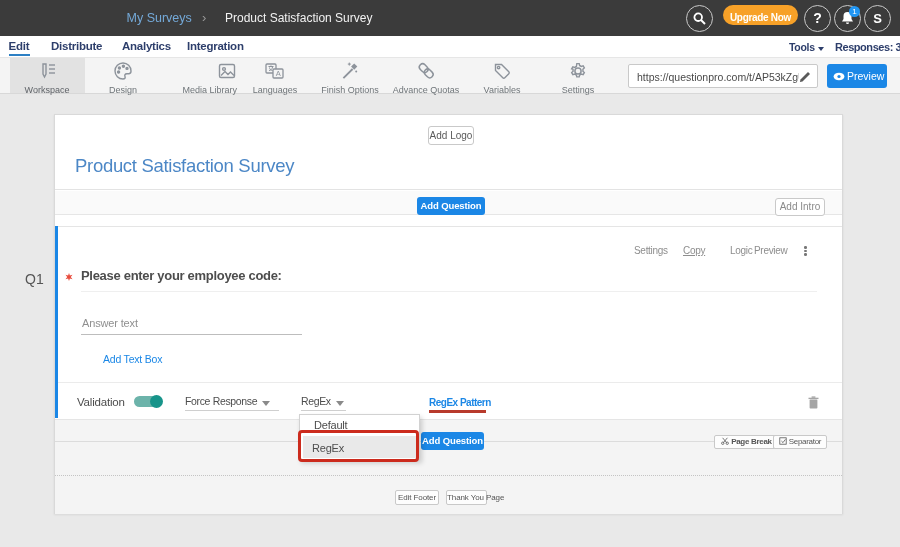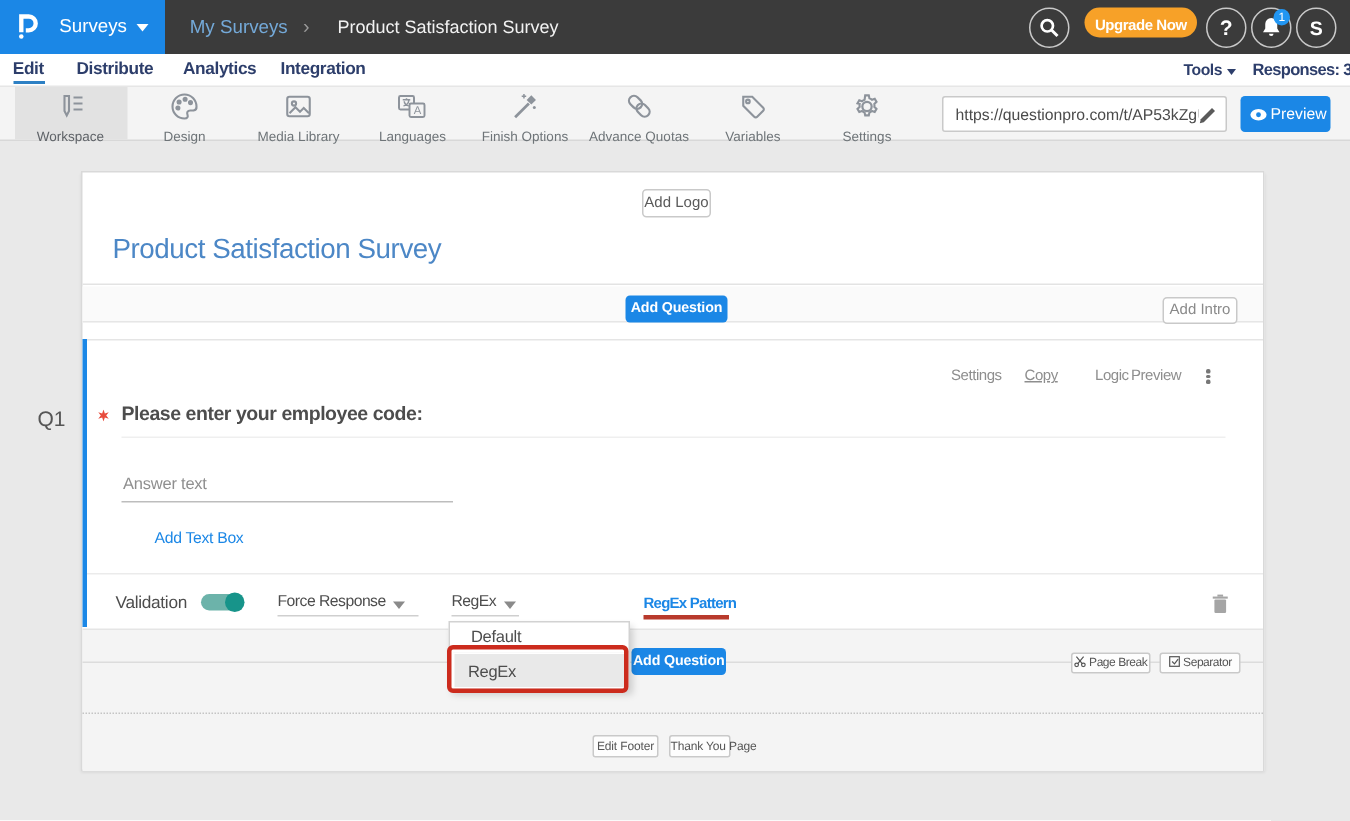--- a/index.html
+++ b/index.html
@@ -68,28 +68,20 @@
   #menu .it1 { position:absolute; left:14px; top:4px; font-size:11px; color:#4d4d4d; letter-spacing:-0.2px; }
   #menu .hi { position:absolute; left:2px; top:20px; width:115px; height:24px; background:#e9e9e9; border:1px solid #fff; }
   #menu .it2 { position:absolute; left:12px; top:27px; font-size:11px; color:#4d4d4d; letter-spacing:-0.2px; }
   #redbox { left:298px; top:430px; width:121px; height:32px; border:3px solid #cc2b1d; border-radius:4px; }
 </style>
 </head>
 <body>
 <div id="root">
 
   <div class="abs" id="topbar"></div>
-  <div class="abs" id="logo-btn">
-    <svg class="abs" style="left:11px;top:9px" width="15" height="17" viewBox="0 0 15 17">
-      <path d="M3.2 12.5 V2 h5 a4.6 4.6 0 0 1 0 9.2 h-2" fill="none" stroke="#fff" stroke-width="2.9"></path>
-      <circle cx="3.2" cy="15.4" r="1.5" fill="#fff"></circle>
-    </svg>
-    <span class="abs" style="left:39.5px;top:10px;font-size:12.5px;color:#fff;">Surveys</span>
-    <span class="abs caret-dn" style="left:91px;top:16px;color:#fff;border-left-width:4.5px;border-right-width:4.5px;border-top-width:5.5px;"></span>
-  </div>
   <div class="abs" style="left:126.5px;top:11px;font-size:12.5px;color:#74a9d8;">My Surveys</div>
   <div class="abs" style="left:202px;top:10px;font-size:13px;color:#9a9a9a;">›</div>
   <div class="abs" style="left:225px;top:11px;font-size:12px;color:#f2f2f2;">Product Satisfaction Survey</div>
   <div class="circ" style="left:686px;">
     <svg width="13" height="13" style="margin-top:6px" viewBox="0 0 13 13">
         <circle cx="5.2" cy="5.2" r="3.8" fill="none" stroke="#fff" stroke-width="1.8"></circle>
         <line x1="8" y1="8" x2="12" y2="12" stroke="#fff" stroke-width="2"></line>
       </svg>
   </div>
   <div class="abs" id="upgrade">Upgrade Now</div>
@@ -126,21 +118,21 @@
     <div class="tool" style="left:85px;">
       <svg width="20" height="20" viewBox="0 0 20 20" fill="none" stroke="#8d939b" stroke-width="1.4">
         <path d="M10 2 a8 8 0 1 0 0 16 c2 0 2.5-1.2 2-2.5 -0.6-1.5 0-2.8 1.8-2.8 H16 a2.5 2.5 0 0 0 2-2.7 A8 8 0 0 0 10 2 z"></path>
         <circle cx="6.4" cy="7" r="1" fill="#8d939b"></circle>
           <circle cx="10.4" cy="5.2" r="1" fill="#8d939b"></circle>
           <circle cx="14" cy="7.4" r="1" fill="#8d939b"></circle>
           <circle cx="5.6" cy="11" r="1" fill="#8d939b"></circle>
       </svg>
       <div class="lbl">Design</div>
     </div>
-    <div class="tool" style="left:161px;">
+    <div class="tool" style="left:161px;text-align:right;">
       <svg width="20" height="20" viewBox="0 0 20 20" fill="none" stroke="#8d939b" stroke-width="1.4">
         <rect x="2.5" y="3.5" width="15" height="13" rx="1.5"></rect>
           <circle cx="7" cy="8" r="1.4"></circle>
           <path d="M4 14.5 l4-4 3 3 2.5-2.5 3.5 3.5"></path>
       </svg>
       <div class="lbl">Media Library</div>
     </div>
     <div class="tool" style="left:237px;">
       <svg width="22" height="20" viewBox="0 0 22 20" fill="none" stroke="#8d939b" stroke-width="1.3">
         <rect x="2" y="3" width="10" height="9" rx="1"></rect>
@@ -234,21 +226,21 @@
     <svg class="abs" style="left:753px; top:281px;" width="11" height="13" viewBox="0 0 11 13">
       <rect x="1.6" y="3.6" width="7.8" height="9" rx="0.8" fill="#a5a5a5"></rect>
       <rect x="0.5" y="1.7" width="10" height="1.4" fill="#a5a5a5"></rect>
       <rect x="3.6" y="0.4" width="3.8" height="1.4" fill="#a5a5a5"></rect>
     </svg>
 
     <div class="abs" id="botgray"></div>
     <div class="abs" id="rowline"></div>
     <div class="abs" id="dotline"></div>
     <div class="btn-blue" style="left:366px; top:317px; width:63px; height:18px; line-height:18px;">Add Question</div>
-    <div class="btn-sm" style="left:659px; top:320px; width:53px; height:14px; line-height:12px; font-size:8px; letter-spacing:-0.3px;"><svg width="8" height="8" viewBox="0 0 10 10" style="vertical-align:-1px">
+    <div class="btn-sm" style="left:659px; top:320px; width:65px; height:14px; line-height:12px; font-size:8px; letter-spacing:-0.3px;font-weight:bold;"><svg width="8" height="8" viewBox="0 0 10 10" style="vertical-align:-1px">
           <circle cx="2.2" cy="7.8" r="1.5" fill="none" stroke="#555"></circle>
           <circle cx="7.8" cy="7.8" r="1.5" fill="none" stroke="#555"></circle>
           <path d="M3 7 L8 1 M7 7 L2 1" stroke="#555" fill="none"></path>
         </svg> Page Break</div>
     <div class="btn-sm" style="left:718px; top:320px; width:54px; height:14px; line-height:12px; font-size:8px; letter-spacing:-0.3px;"><svg width="8" height="8" viewBox="0 0 10 10" style="vertical-align:-1px">
           <rect x="1" y="1" width="8" height="8" fill="none" stroke="#555"></rect>
           <path d="M3 5 l2 2 3-4" stroke="#555" fill="none"></path>
         </svg> Separator</div>
     <div class="btn-sm" style="left:340px; top:375px; width:44px; height:15px; line-height:14px; font-size:8px;">Edit Footer</div>
     <div class="btn-sm" style="left:391px; top:375px; width:41px; height:15px; line-height:14px; font-size:8px;">Thank You Page</div>

